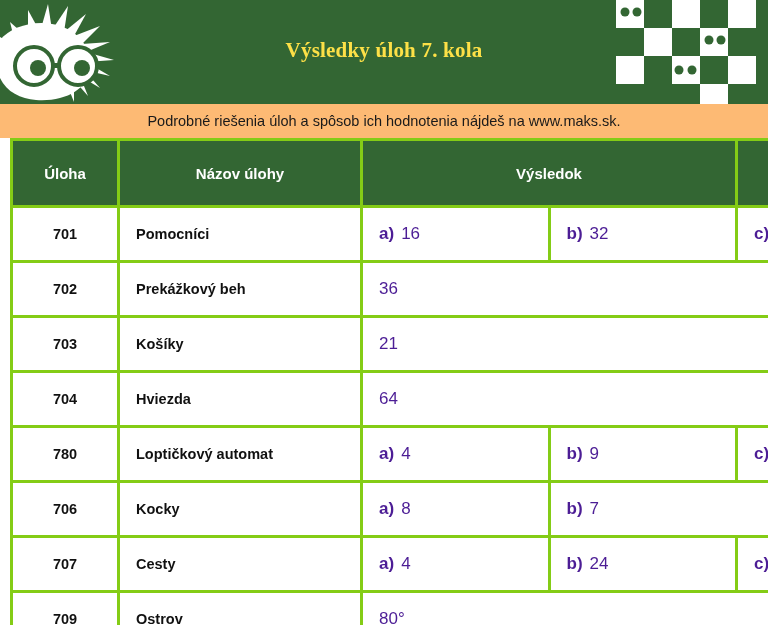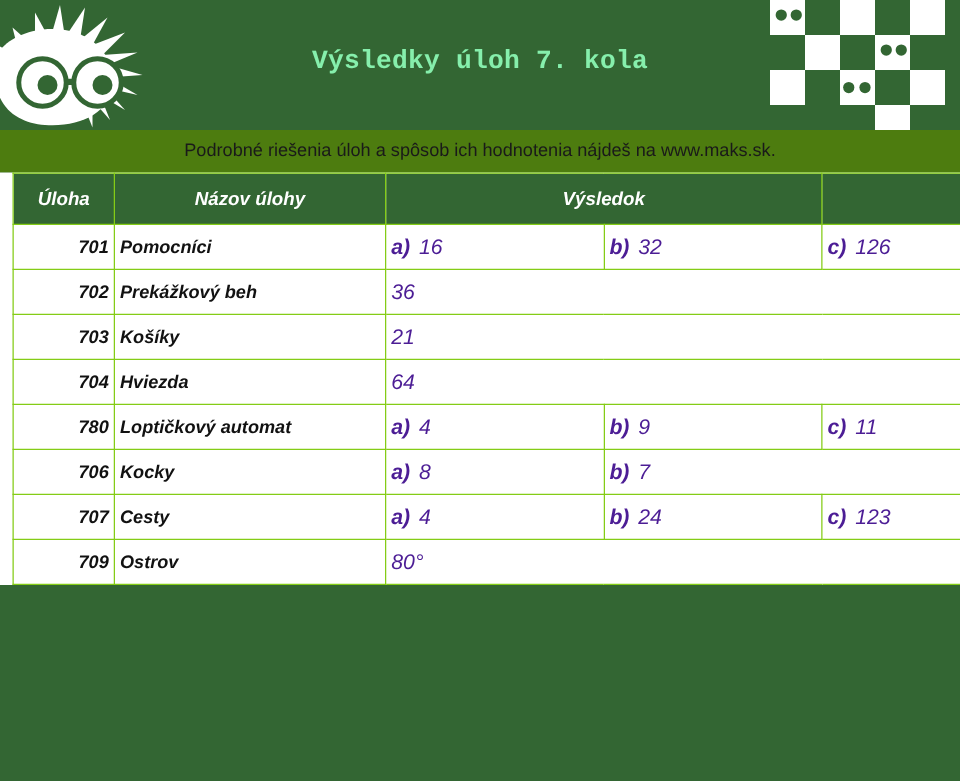--- a/index.html
+++ b/index.html
@@ -26,22 +26,22 @@
     height: 104px;
     background: #336633;
     overflow: hidden;
   }
   .header-title {
     position: absolute;
     left: 0;
     right: 0;
     top: 38px;
     text-align: center;
-    color: #86efac;
-    font-family: Liberation Mono, monospace;
+    color: #fde047;
+    font-family: Liberation Serif, serif;
     font-weight: bold;
     font-size: 21px;
     letter-spacing: 0.2px;
   }
 
   
   .mascot {
     position: absolute;
     left: -6px;
     top: -10px;
@@ -54,21 +54,21 @@
     position: absolute;
     right: 8px;
     top: -4px;
     width: 160px;
     height: 112px;
   }
 
   
   .subtitle-bar {
     height: 34px;
-    background: #4d7c0f;
+    background: #fdba74;
     display: flex;
     align-items: center;
     justify-content: center;
   }
   .subtitle {
     color: #1a1a1a;
     font-size: 14.5px;
     font-family: "Liberation Sans", sans-serif;
   }
 
@@ -77,42 +77,41 @@
     background: #ffffff;
     padding: 0 10px;
   }
   table.results {
     width: 748px;
     border-collapse: collapse;
     table-layout: fixed;
   }
   table.results th,
   table.results td {
-    border: 1px solid #84cc16;
-    padding: 4px;
+    border: 3px solid #84cc16;
+    padding: 16px;
     vertical-align: middle;
-    font-style: italic;
   }
   thead th {
     background: #336633;
     color: #ffffff;
     height: 32px;
     font-size: 15px;
     font-weight: bold;
     text-align: center;
     border-color: #336633;
   }
   thead th.th-ulohy { width: 72px; }
   thead th.th-nazov { width: 208px; }
   thead th.th-vysledok { width: 340px; }
   thead th.th-empty { width: 128px; }
 
   tbody tr { height: 36px; }
   td.c-num {
-    text-align: right;
+    text-align: center;
     font-weight: bold;
     font-size: 14.5px;
     color: #111111;
   }
   td.c-name {
     padding-left: 10px;
     font-weight: bold;
     font-size: 14.5px;
     color: #111111;
     margin-left: 12px;

